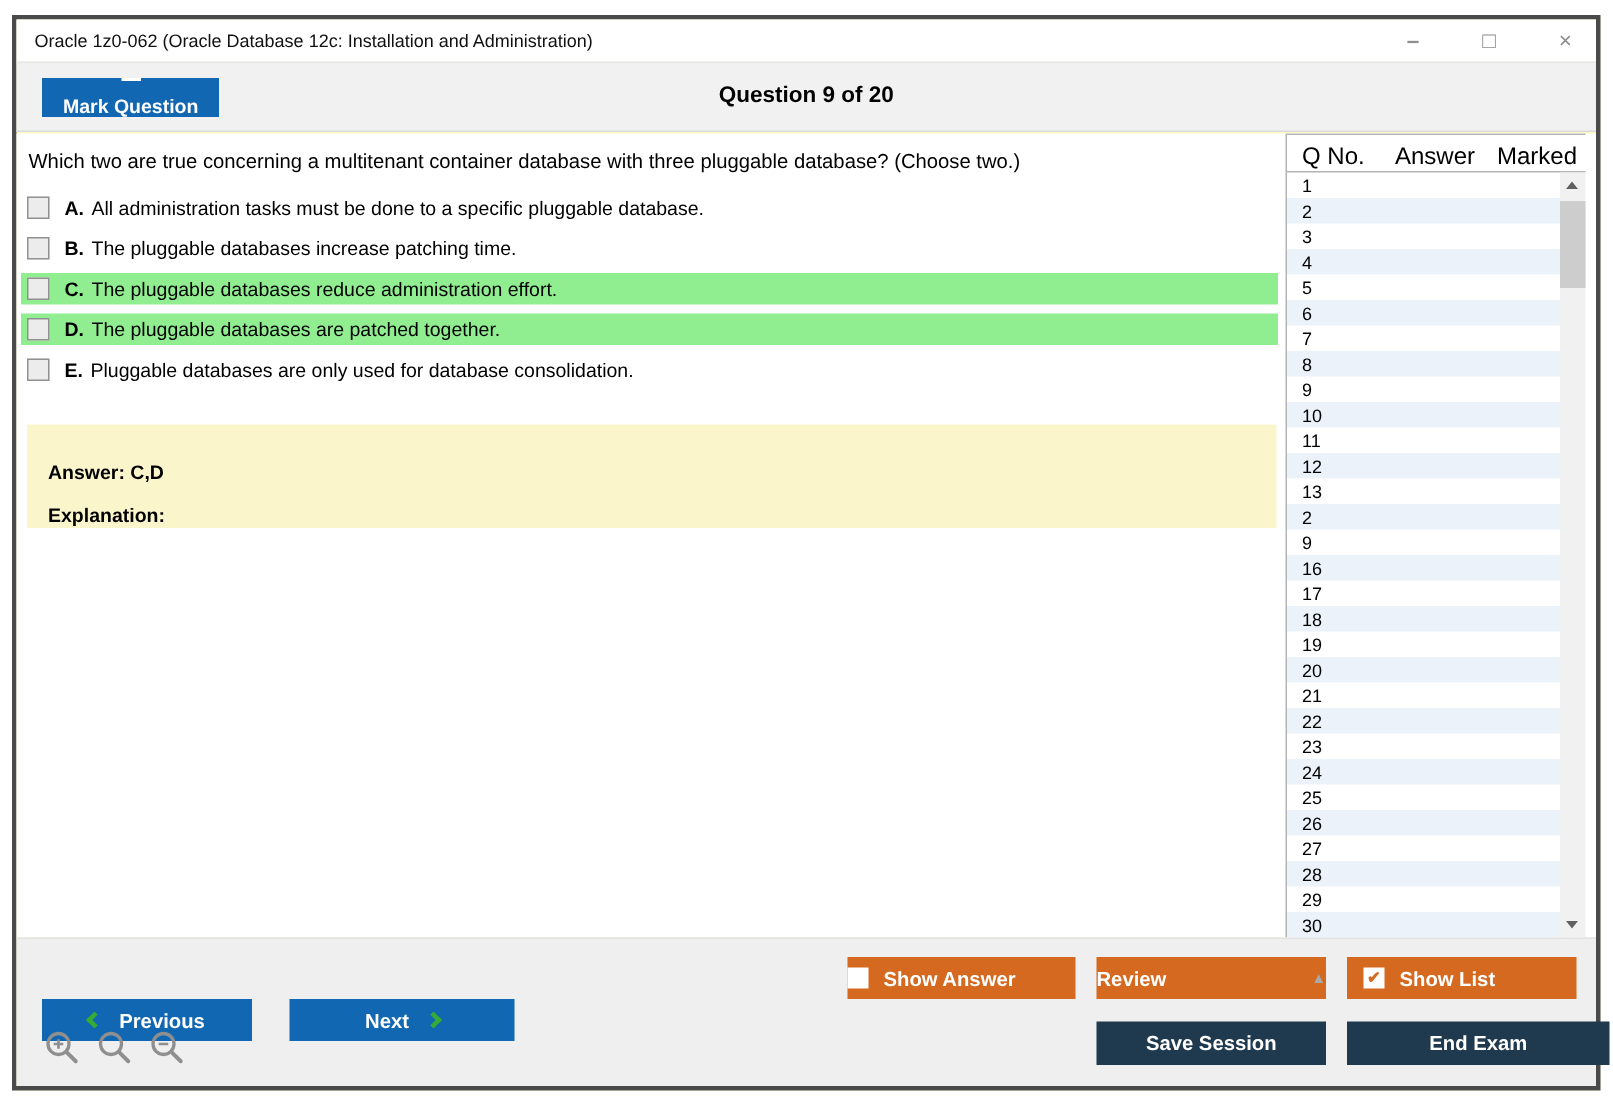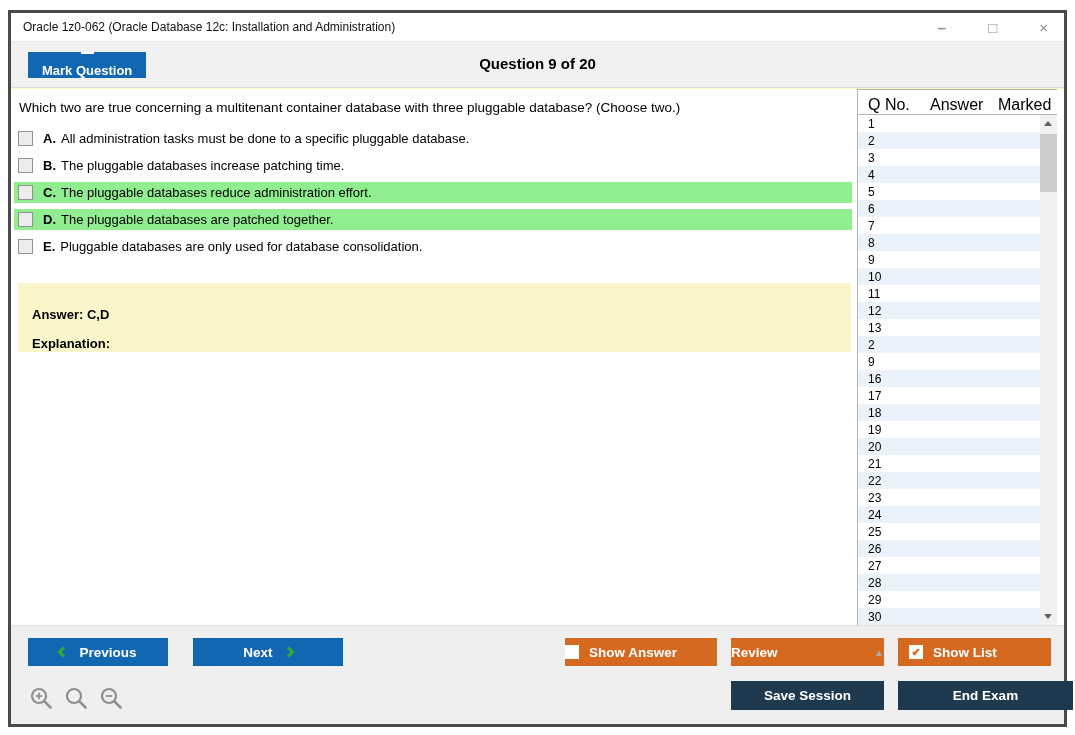--- a/index.html
+++ b/index.html
@@ -56,21 +56,21 @@
   .sb-up { top:0; } .sb-dn { bottom:0; }
   .sb-up::after { content:""; position:absolute; left:4px; top:6px; border-left:4.5px solid transparent;
                   border-right:4.5px solid transparent; border-bottom:5px solid #606060; }
   .sb-dn::after { content:""; position:absolute; left:4px; bottom:6px; border-left:4.5px solid transparent;
                   border-right:4.5px solid transparent; border-top:5px solid #606060; }
   .sb-thumb { position:absolute; left:0; top:19px; width:17px; height:58px; background:#cdcdcd; cursor:pointer; }
 
   
   .bottombar { position:absolute; top:612px; left:0; right:0; bottom:0; background:#efefef; border-top:1px solid #e2e2e2; }
   .btn { position:absolute; height:28px; display:flex; align-items:center; color:#fff; font-size:13.5px; cursor:pointer; }
-  .btn-blue { background:#1167b1; font-weight:bold; justify-content:center; gap:12px; }
+  .btn-blue { background:#1167b1; font-weight:bold; justify-content:center; gap:12px;margin-top:28px; }
   .btn-orange { background:#d4691f; }
   .btn-dark { background:#1f3a4e; justify-content:center; font-weight:600; }
   .b-prev { left:17px; top:12px; width:140px; }
   .b-next { left:182px; top:12px; width:150px; }
   .b-show-answer { left:554px; top:12px; width:152px; padding-left:0; gap:10px; font-weight:600; }
   .b-review { left:720px; top:12px; width:153px; padding:0 0; justify-content:space-between; font-weight:600; }
   .b-show-list { left:887px; top:12px; width:153px; padding-left:11px; gap:10px; font-weight:600; }
   .b-save { left:720px; top:55px; width:153px; height:29px; }
   .b-end { left:887px; top:55px; width:175px; height:29px; }
 

